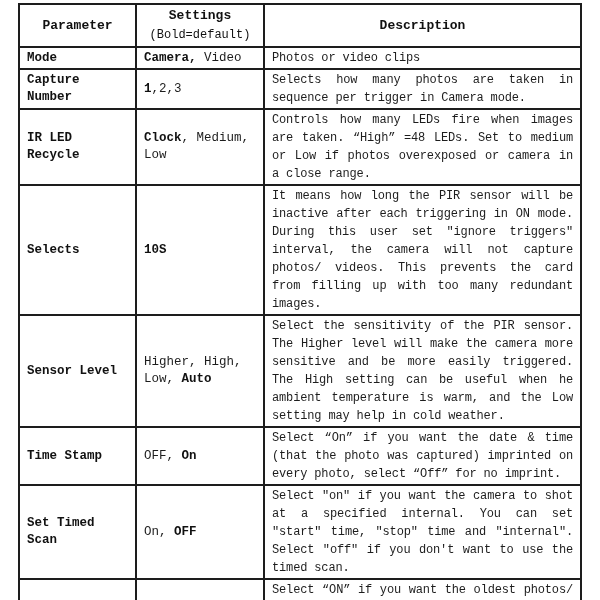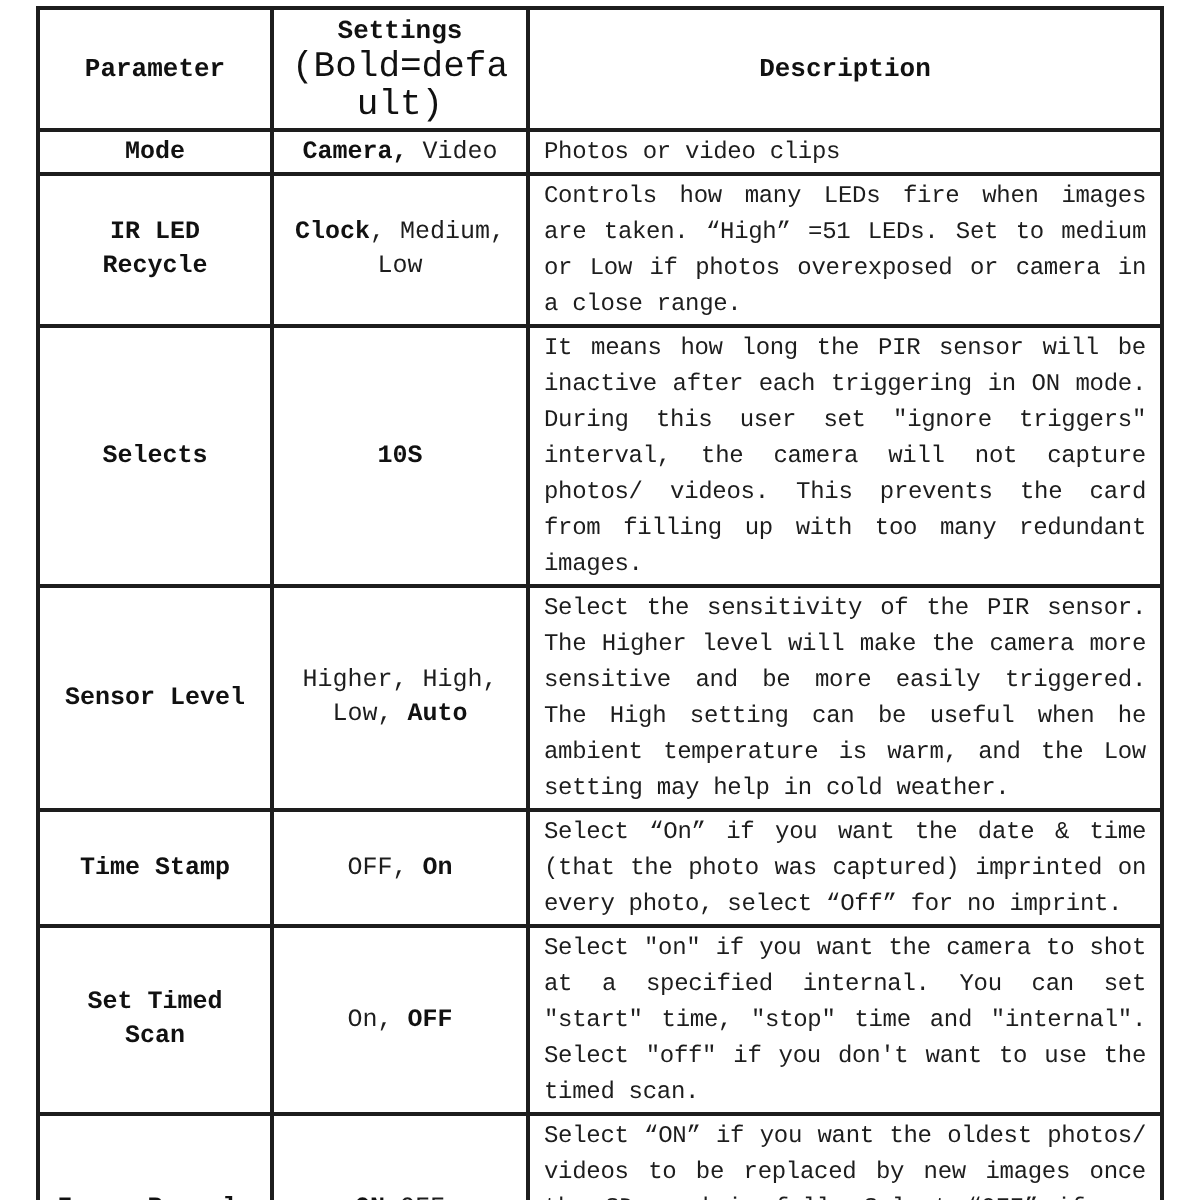--- a/index.html
+++ b/index.html
@@ -28,30 +28,30 @@
     word-wrap: break-word;
   }
   th {
     text-align: center;
     font-weight: bold;
     font-size: 13px;
     line-height: 19px;
   }
   th .note {
     font-weight: normal;
-    font-size: 18px;
+    font-size: 12px;
   }
   td.param {
-    text-align: center;
+    text-align: left;
     font-weight: bold;
     font-size: 12.5px;
     line-height: 17px;
   }
   td.set {
-    text-align: center;
+    text-align: left;
     font-size: 12.5px;
     line-height: 17px;
   }
   td.desc {
     text-align: justify;
     font-size: 12px;
     line-height: 18px;
     letter-spacing: -0.15px;
     margin-top: 28px;
   }
@@ -77,25 +77,30 @@
         <th>Description</th>
       </tr>
     </thead>
     <tbody id="table-body">
   <tr>
     <td class="param">Mode</td>
     <td class="set"><b>Camera,</b><span> Video</span></td>
     <td class="desc">Photos or video clips</td>
   </tr>
 
+  <tr>
+    <td class="param">Capture Number</td>
+    <td class="set"><b>1</b><span>,2,3</span></td>
+    <td class="desc">Selects how many photos are taken in sequence per trigger in Camera mode.</td>
+  </tr>
 
   <tr>
     <td class="param">IR LED Recycle</td>
     <td class="set"><b>Clock</b><span>, Medium, Low</span></td>
-    <td class="desc">Controls how many LEDs fire when images are taken. “High” =51 LEDs. Set to medium or Low if photos overexposed or camera in a close range.</td>
+    <td class="desc">Controls how many LEDs fire when images are taken. “High” =48 LEDs. Set to medium or Low if photos overexposed or camera in a close range.</td>
   </tr>
 
   <tr>
     <td class="param">Selects</td>
     <td class="set"><b>10S</b></td>
     <td class="desc">It means how long the PIR sensor will be inactive after each triggering in ON mode. During this user set "ignore triggers" interval, the camera will not capture photos/ videos. This prevents the card from filling up with too many redundant images.</td>
   </tr>
 
   <tr>
     <td class="param">Sensor Level</td>

